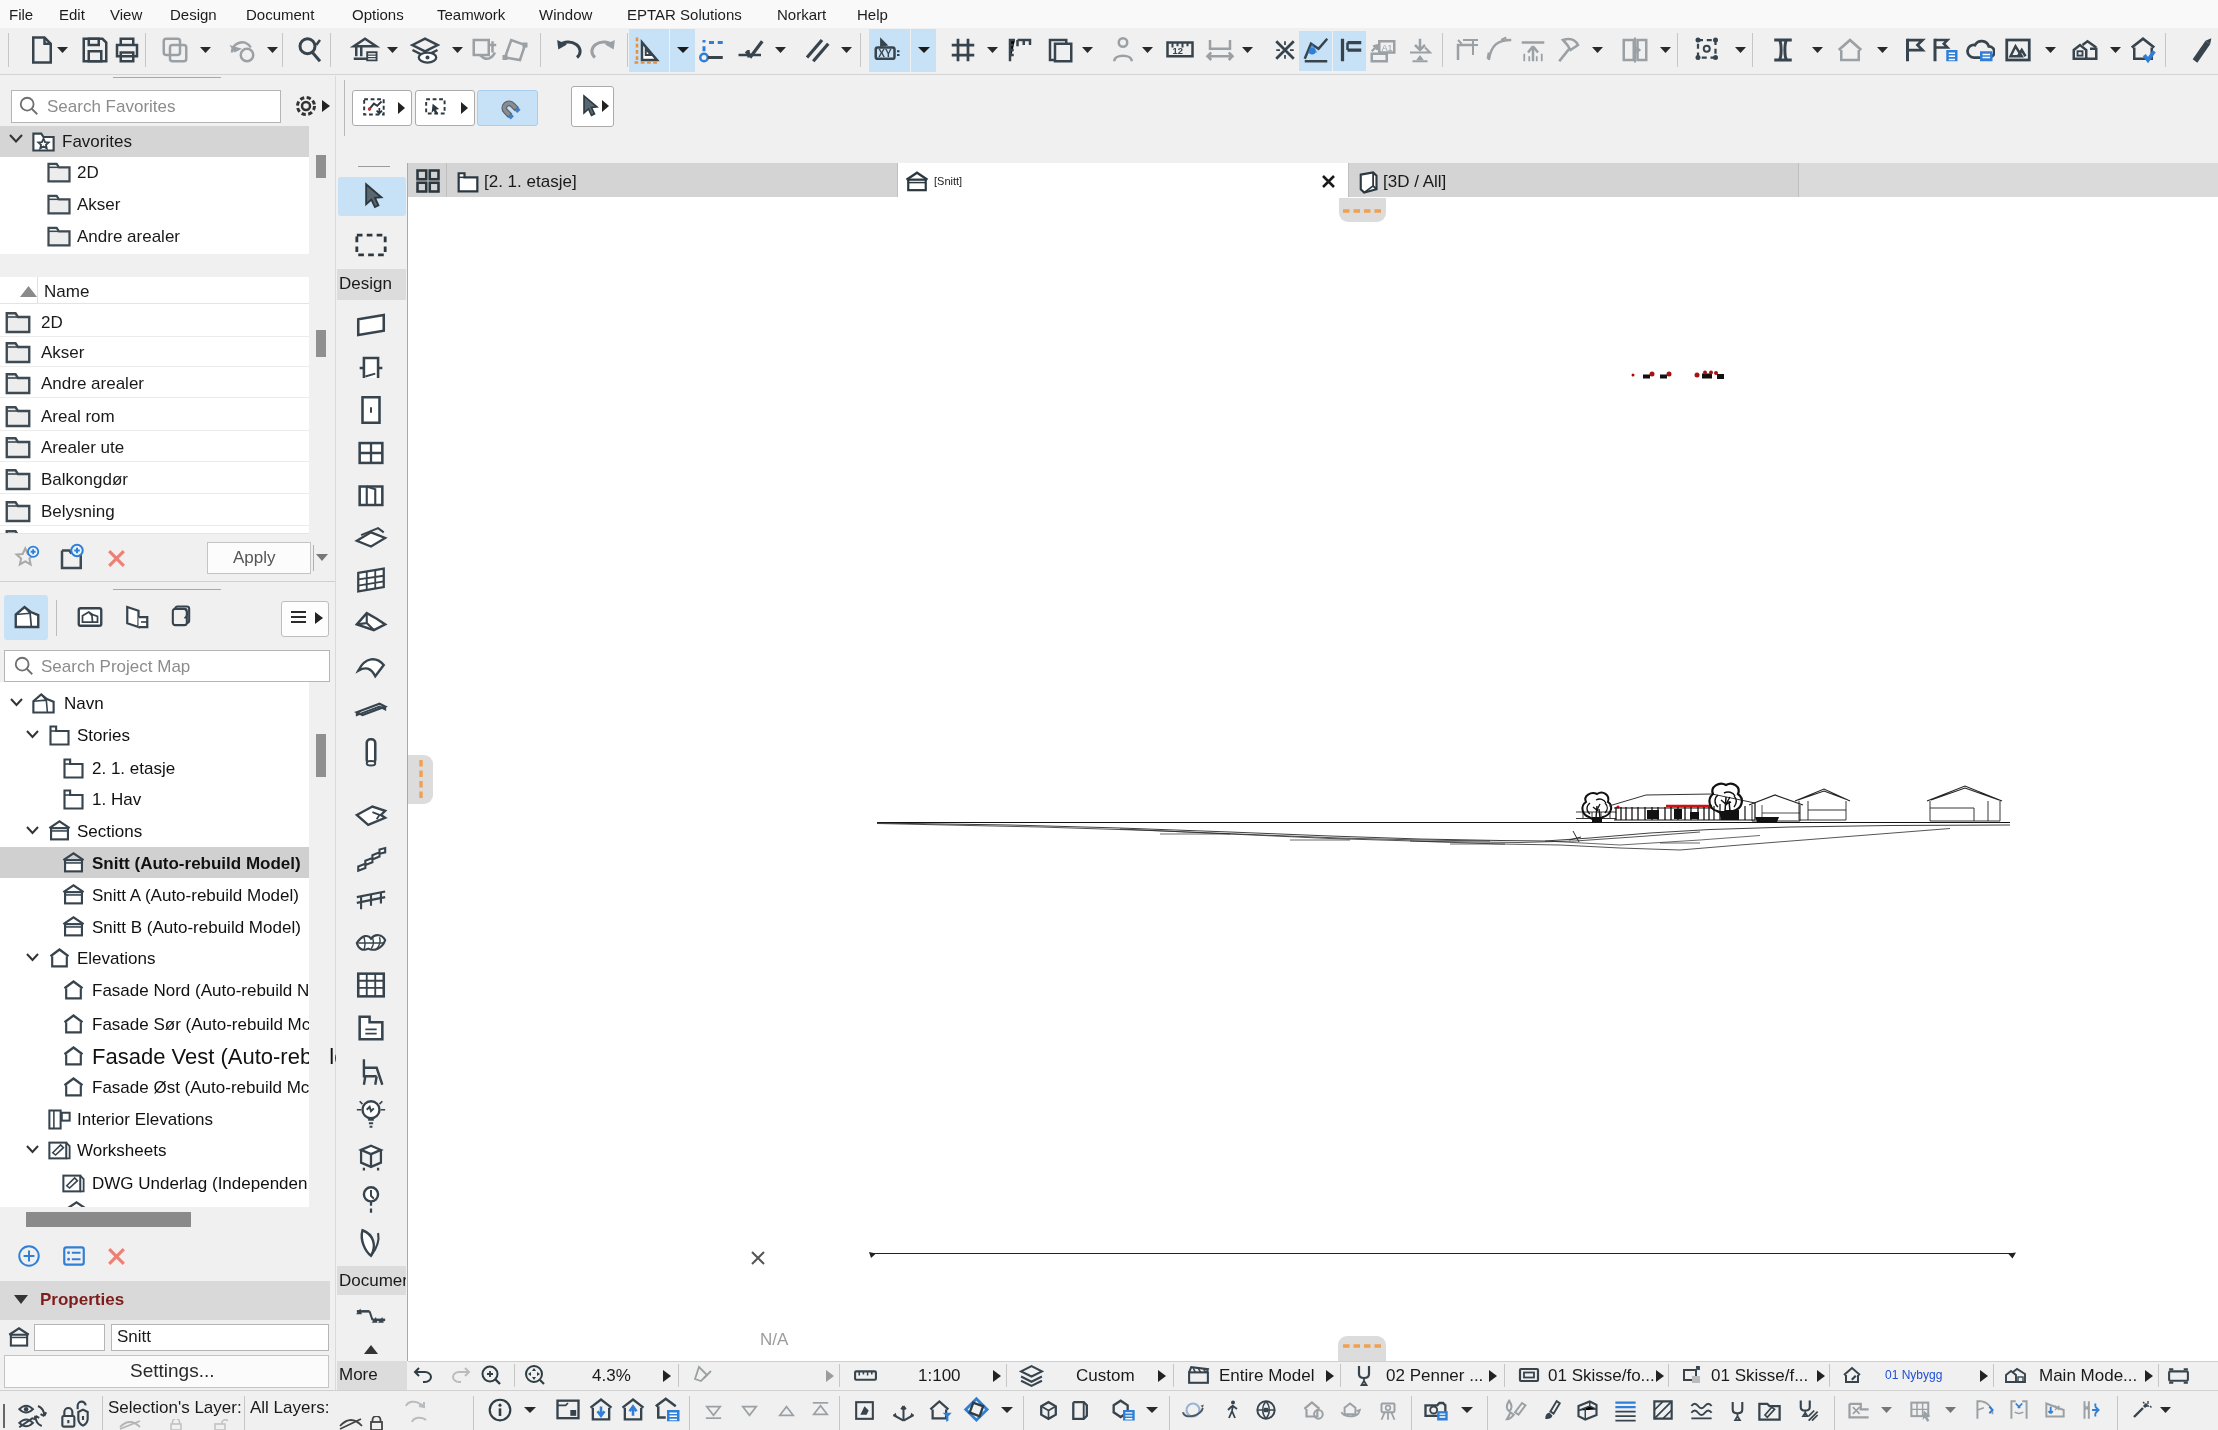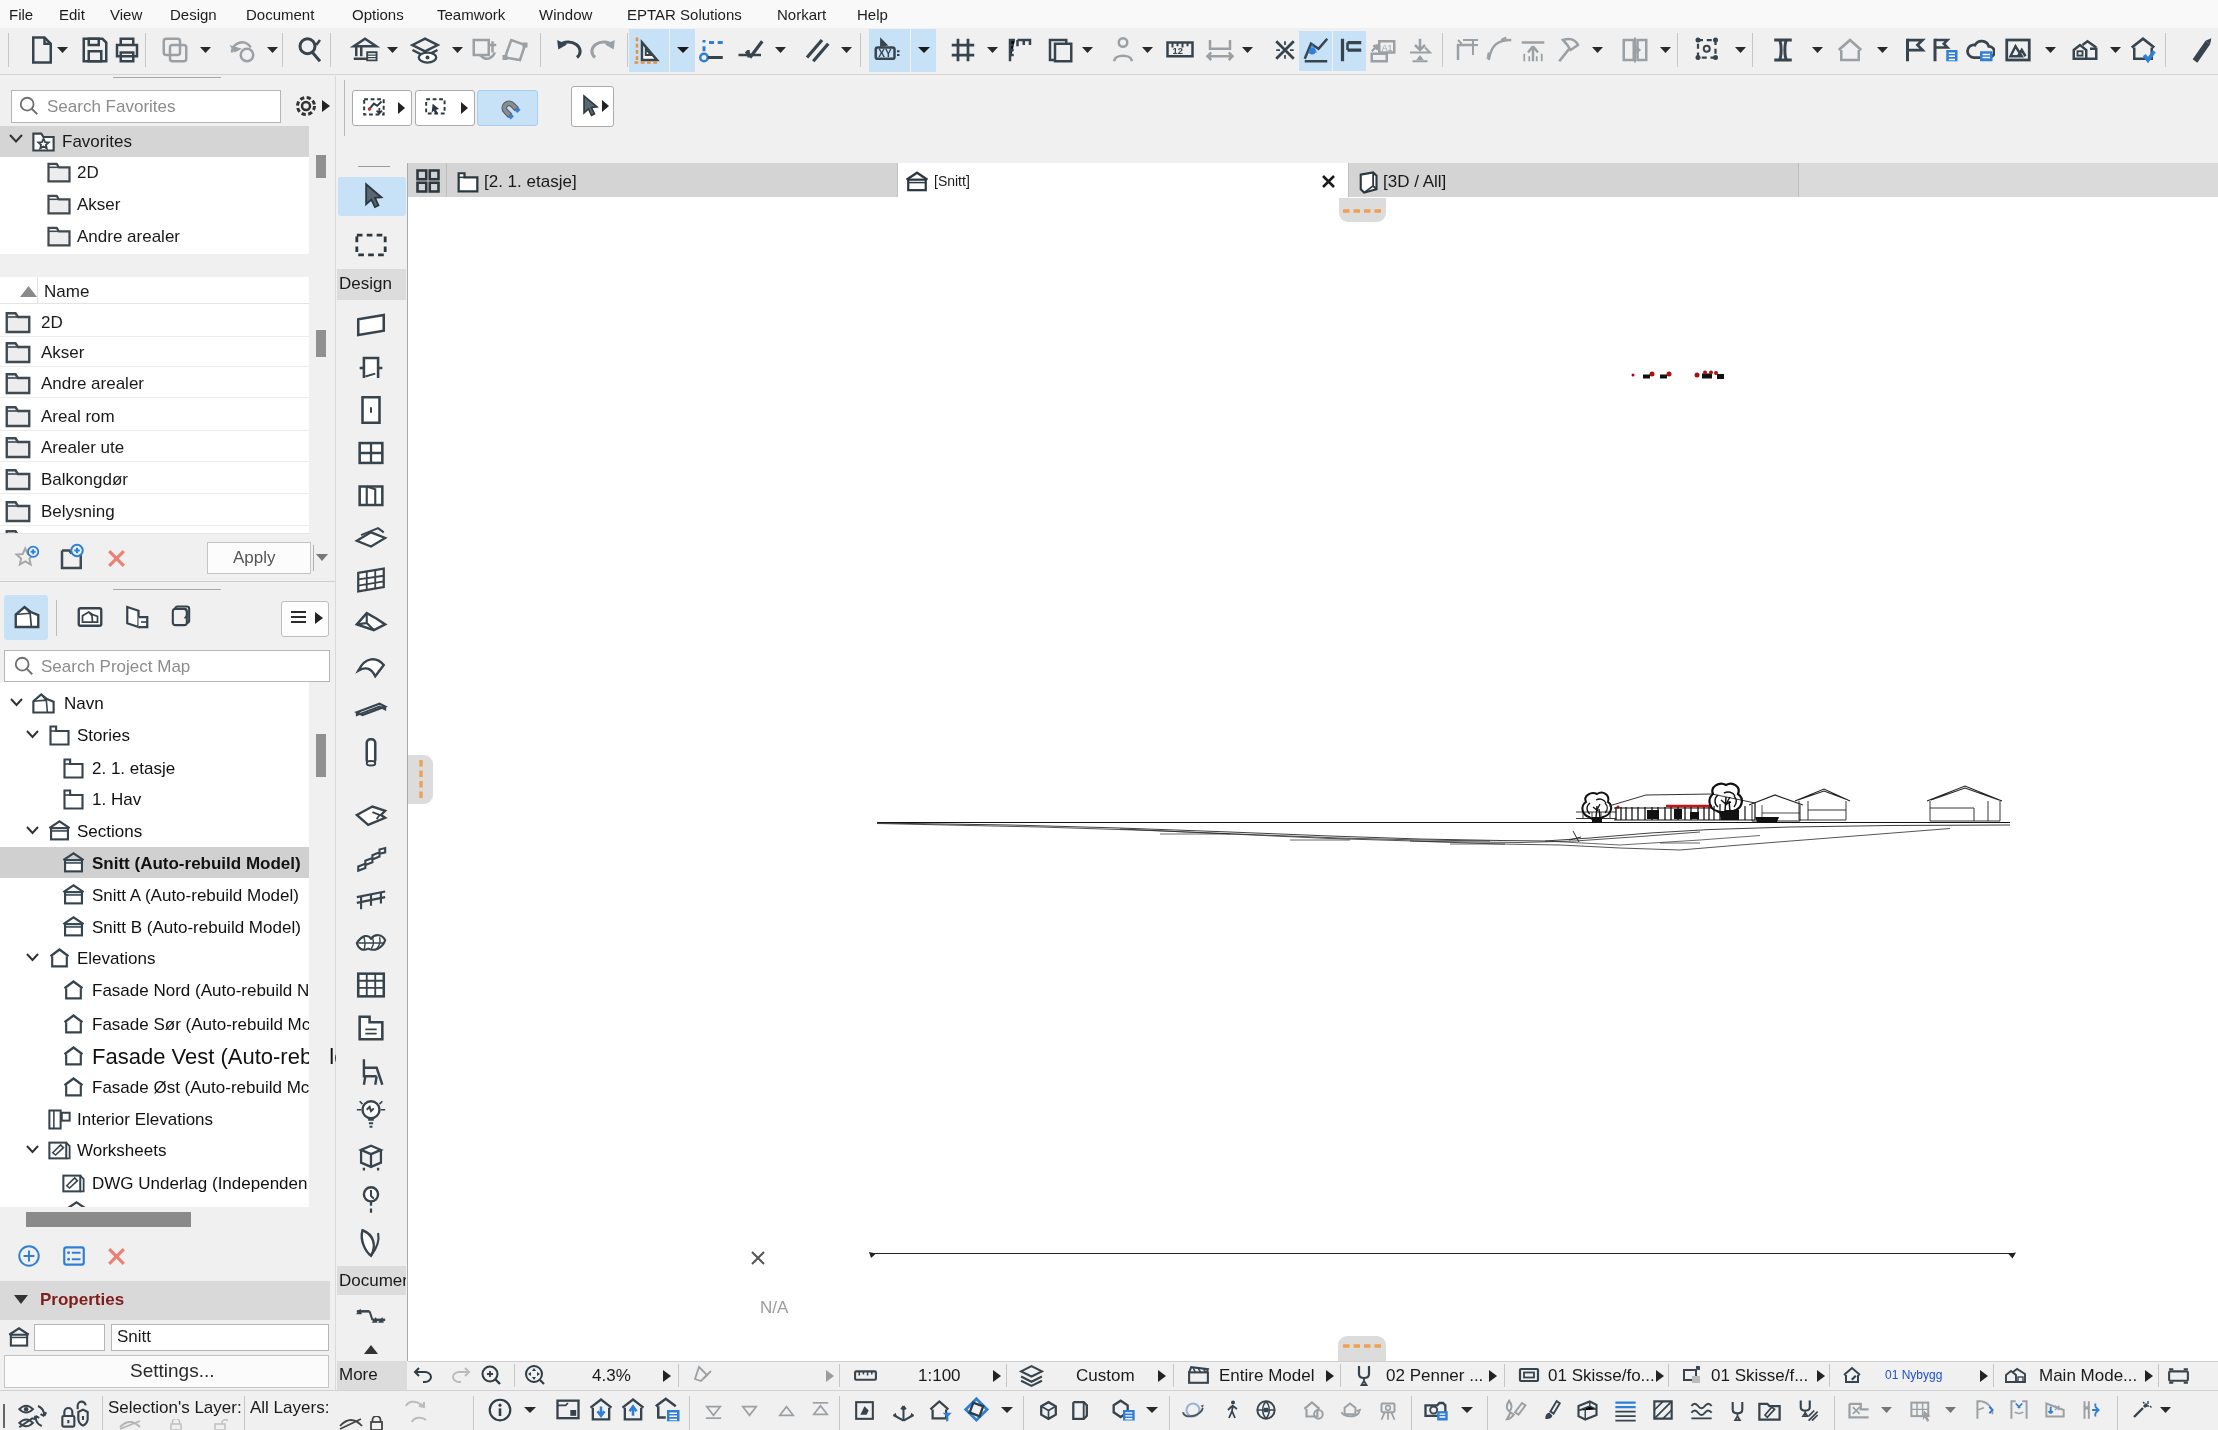--- a/index.html
+++ b/index.html
@@ -767,21 +767,21 @@
 <svg style="position:absolute;left:454px;top:168.0px" width="28" height="28" viewBox="0 0 24 24">
       <path d="M4 8 V4.5 h5 V8 h11 v12 H4z" fill="#fff" stroke="#2c3840" stroke-width="1.9"></path>
       <path d="M4 8 h5" stroke="#2c3840" stroke-width="1.3"></path>
     </svg>
 <div style="position:absolute;left:484px;top:171px;font-size:17px;color:#1a1a1a;font-weight:400;white-space:nowrap;line-height:21px;">[2. 1. etasje]</div>
 <svg style="position:absolute;left:903px;top:168.0px" width="28" height="28" viewBox="0 0 24 24">
       <path d="M3 10 L12 4 L21 10" fill="none" stroke="#2c3840" stroke-width="2"></path>
       <rect x="4.5" y="10" width="15" height="9" fill="#fff" stroke="#2c3840" stroke-width="1.9"></rect>
       <path d="M4.5 12.5 h15" stroke="#2c3840" stroke-width="1.3"></path>
     </svg>
-<div style="position:absolute;left:934px;top:171px;font-size:14px;color:#1a1a1a;font-weight:400;white-space:nowrap;line-height:21px;text-align:right;">[Snitt]</div>
+<div style="position:absolute;left:934px;top:171px;font-size:11px;color:#1a1a1a;font-weight:400;white-space:nowrap;line-height:21px;text-align:right;">[Snitt]</div>
 <svg style="position:absolute;left:1322px;top:175px" width="13" height="13" viewBox="0 0 13 13">
       <path d="M1 1 L12 12 M12 1 L1 12" stroke="#1a1a1a" stroke-width="2.6"></path>
     </svg>
 <svg style="position:absolute;left:1354px;top:168.5px" width="27" height="27" viewBox="0 0 24 24">
       <path d="M6 5 L17 3 L20 6 V18 L9 21 L6 18z" fill="#fff" stroke="#2c3840" stroke-width="1.9"></path>
       <path d="M17 3 V15 L20 18 M17 15 L9 21" fill="none" stroke="#2c3840" stroke-width="1.6"></path>
     </svg>
 <div style="position:absolute;left:1383px;top:171px;font-size:17px;color:#1a1a1a;font-weight:400;white-space:nowrap;line-height:21px;">[3D / All]</div>
 <div style="position:absolute;left:408px;top:197px;width:1810px;height:1164px;background:#ffffff;"></div>
 <svg style="position:absolute;left:408px;top:197px" width="1810" height="1164" viewBox="408 197 1810 1164">
@@ -871,21 +871,21 @@
     </svg>
 <div style="position:absolute;left:592px;top:1365px;font-size:17px;color:#1a1a1a;font-weight:400;white-space:nowrap;line-height:21px;">4.3%</div>
 <svg style="position:absolute;left:663px;top:1370px" width="8" height="12" viewBox="0 0 8 12">
       <path d="M0 0 L8 6 L0 12 Z" fill="#222"></path>
     </svg>
 <div style="position:absolute;left:678px;top:1364px;width:1px;height:23px;background:#c6c6c6;"></div>
 <svg style="position:absolute;left:691px;top:1363.0px" width="24" height="24" viewBox="0 0 24 24">
       <path d="M8 4 L16 12 l-6 6 -6 -2z" fill="none" stroke="#9aa0a4" stroke-width="1.8"></path>
       <path d="M13 15 l7 -7" stroke="#9aa0a4" stroke-width="1.8"></path>
     </svg>
-<div style="position:absolute;left:760px;top:1297px;font-size:17px;color:#9c9c9c;font-weight:400;white-space:nowrap;line-height:21px;">N/A</div>
+<div style="position:absolute;left:760px;top:1329px;font-size:17px;color:#9c9c9c;font-weight:400;white-space:nowrap;line-height:21px;">N/A</div>
 <svg style="position:absolute;left:826px;top:1370px" width="8" height="12" viewBox="0 0 8 12">
       <path d="M0 0 L8 6 L0 12 Z" fill="#9c9c9c"></path>
     </svg>
 <div style="position:absolute;left:839px;top:1364px;width:1px;height:23px;background:#c6c6c6;"></div>
 <svg style="position:absolute;left:853px;top:1362.5px" width="25" height="25" viewBox="0 0 24 24">
       <rect x="2" y="8" width="20" height="8" rx="1" fill="none" stroke="#37444e" stroke-width="2"></rect>
       <path d="M6 8 v4 M10 8 v3 M14 8 v4 M18 8 v3" stroke="#37444e" stroke-width="1.5"></path>
     </svg>
 <div style="position:absolute;left:918px;top:1365px;font-size:17px;color:#1a1a1a;font-weight:400;white-space:nowrap;line-height:21px;">1:100</div>
 <svg style="position:absolute;left:993px;top:1370px" width="8" height="12" viewBox="0 0 8 12">

